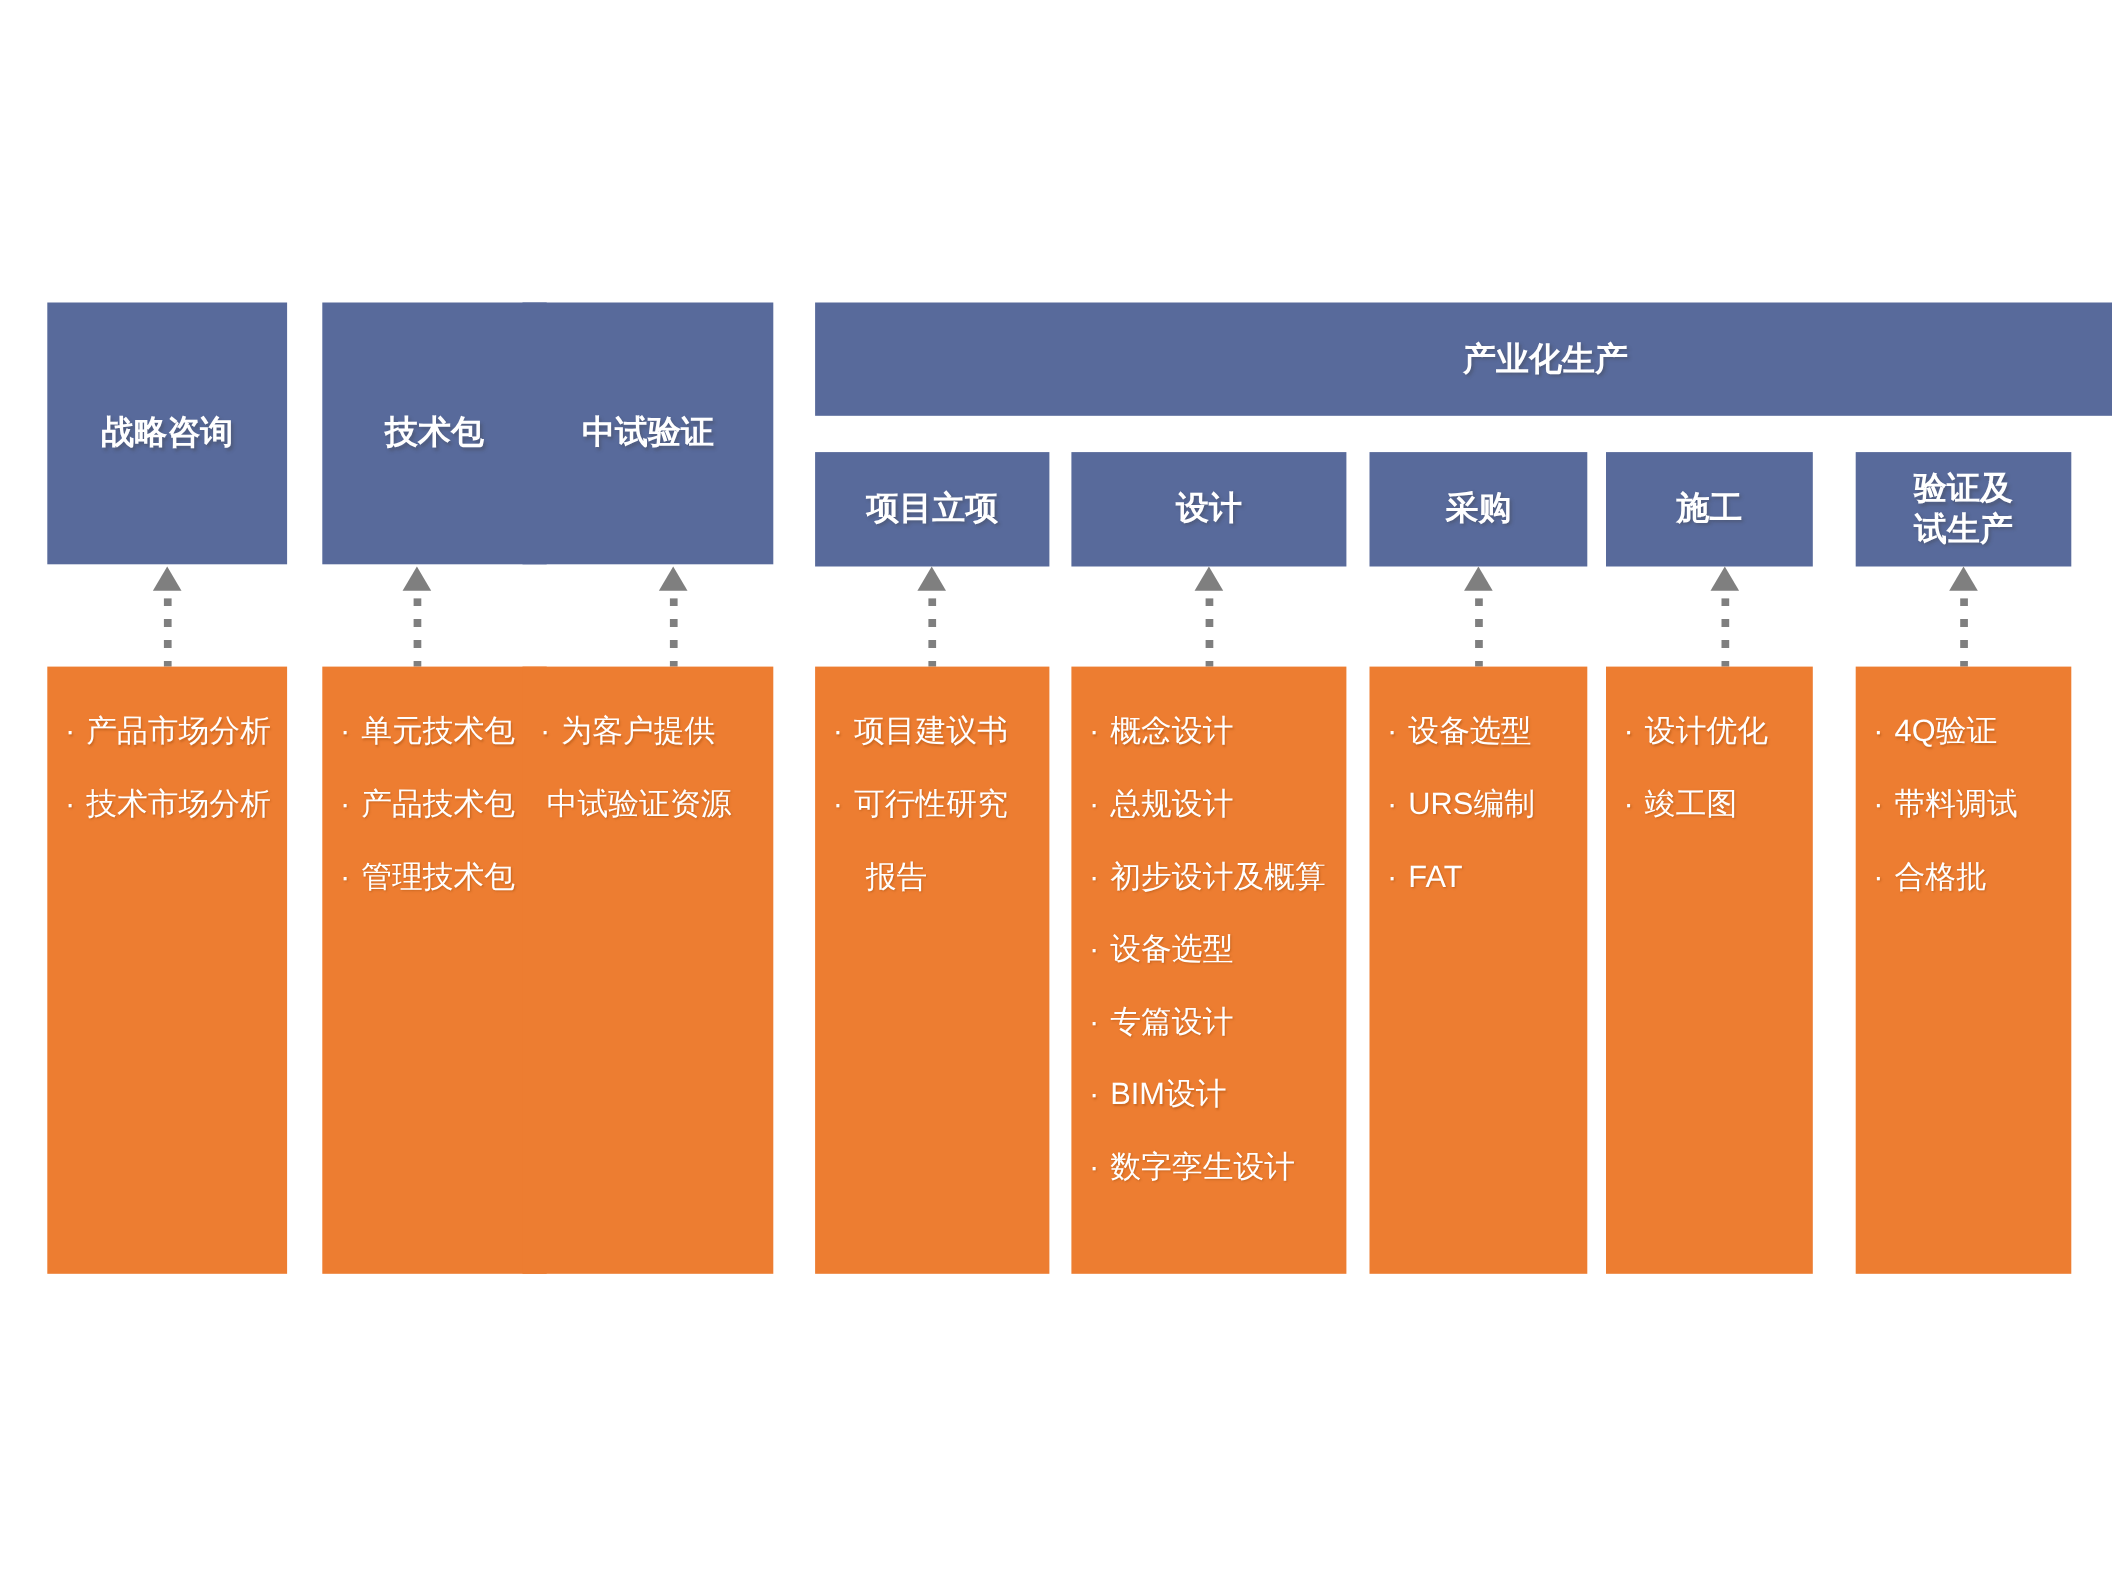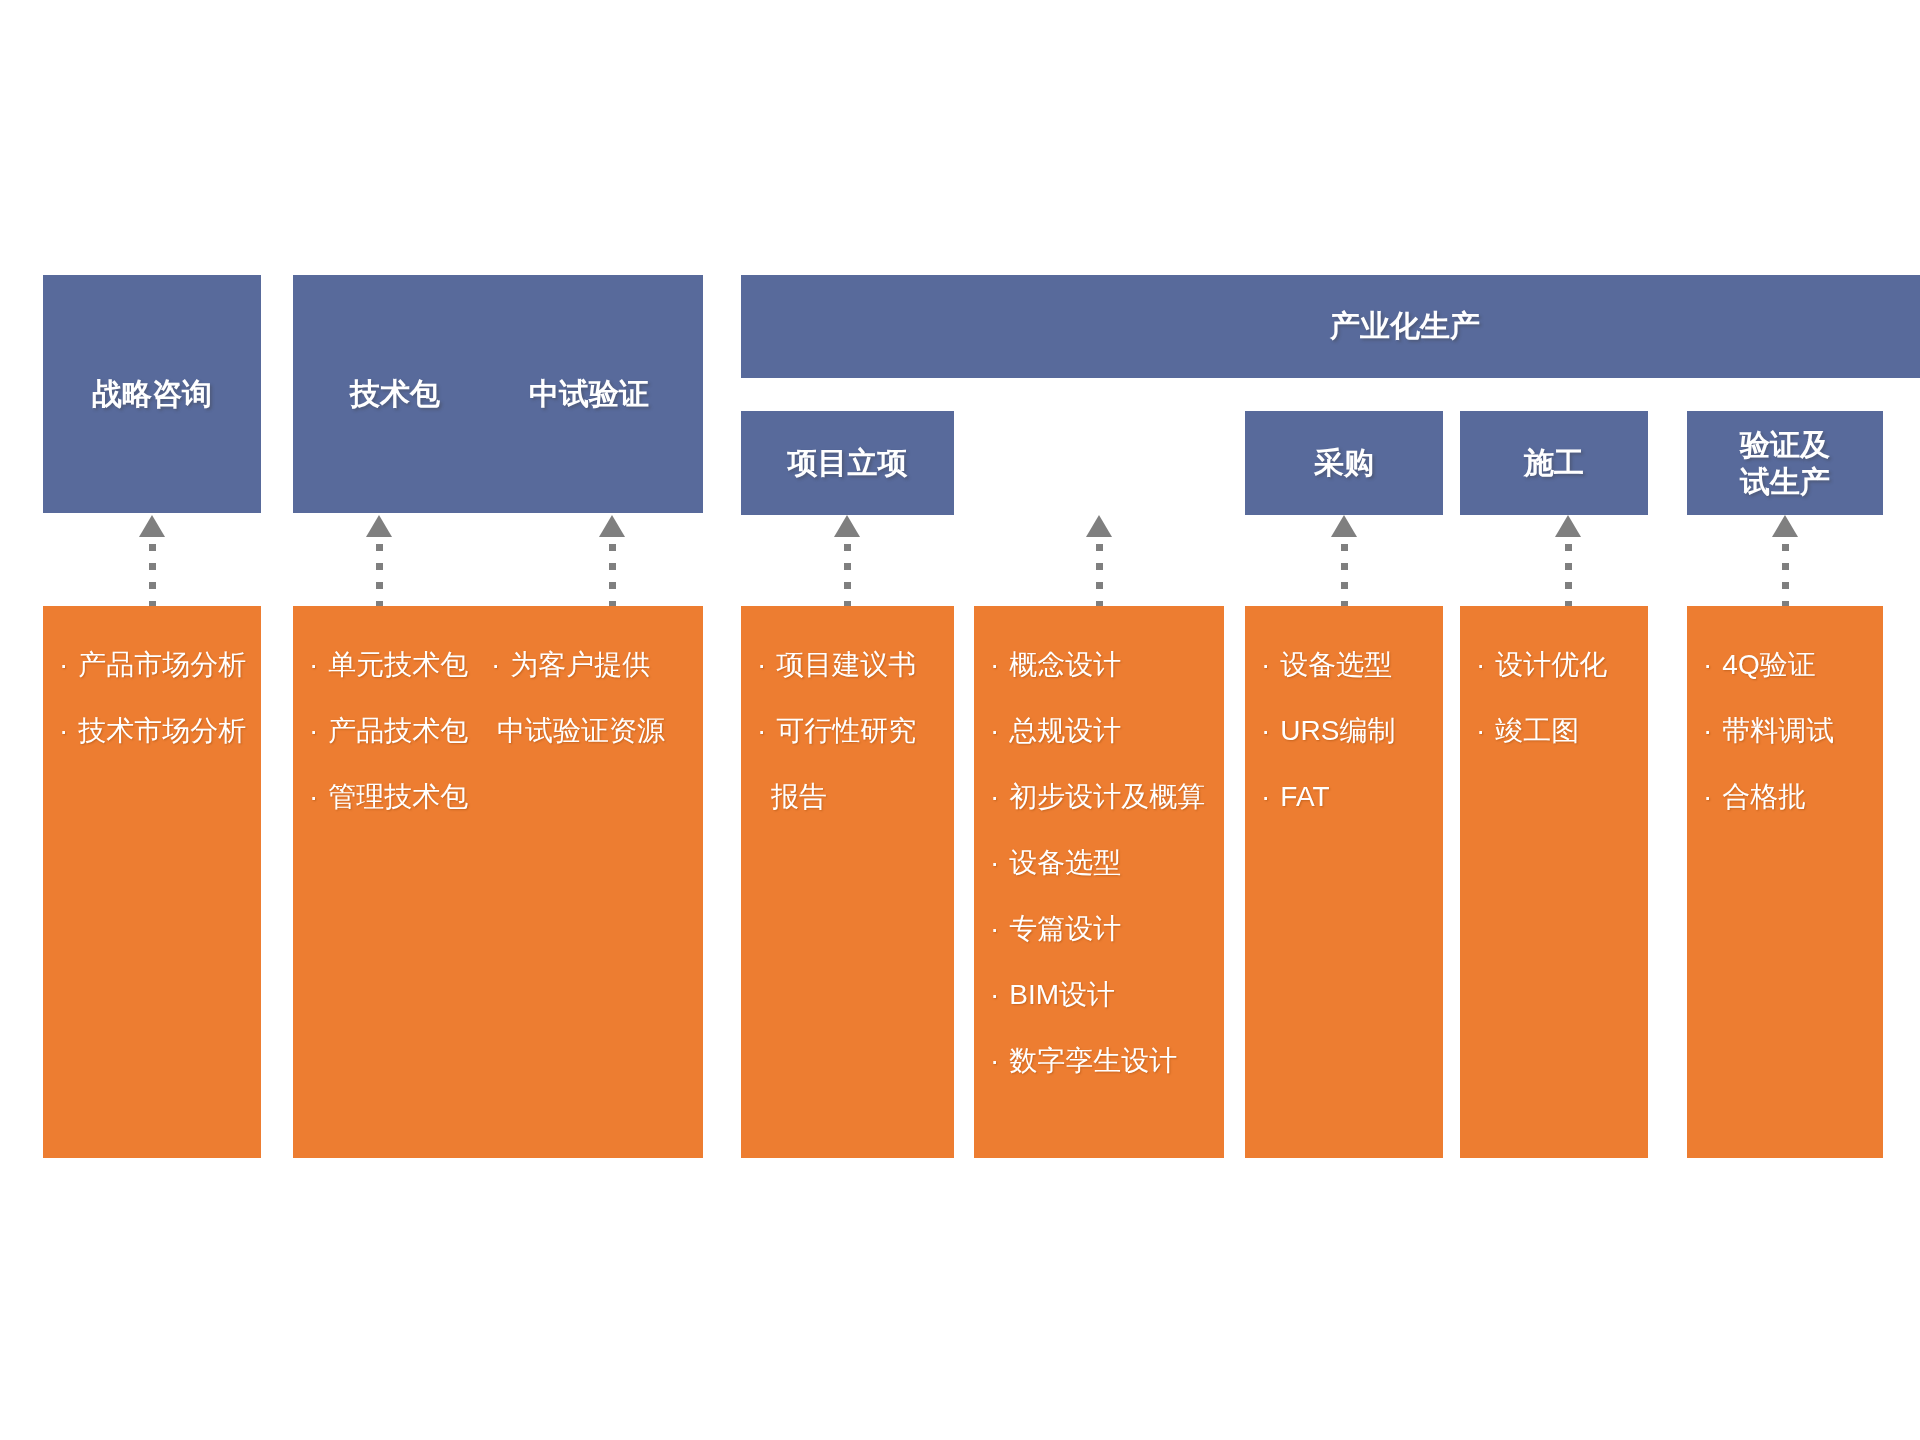--- a/index.html
+++ b/index.html
@@ -56,21 +56,21 @@
 
   .panel{
     position:absolute;top:606px;height:552px;background:var(--orange);
     color:var(--txt);font-size:28px;
     padding:26px 12px 0 16px;box-sizing:border-box;
     text-shadow:1px 1px 2px rgba(150,70,10,0.45);
   }
   .line{height:66px;display:flex;align-items:center;white-space:nowrap;}
   .line .bullet{margin-right:10px;}
   .line.cont{margin-left:6px;}
-  .line.cont-indent{margin-left:14px;}
+  .line.cont-indent{margin-left:30px;}
 </style>
 </head>
 <body>
 
 <div class="canvas">
 
   <div class="box primary c1">
     <span class="hdr">战略咨询</span>
   </div>
   <div class="box primary c2">
@@ -80,20 +80,23 @@
     <span class="hdr">中试验证</span>
   </div>
 
   <div class="banner">
     <span class="hdr">产业化生产</span>
   </div>
 
   <div class="box sub c4">
     <span class="hdr">项目立项</span>
   </div>
+  <div class="box sub c5">
+    <span class="hdr">设计</span>
+  </div>
   <div class="box sub c6">
     <span class="hdr">采购</span>
   </div>
   <div class="box sub c7">
     <span class="hdr">施工</span>
   </div>
   <div class="box sub c8">
     <span class="hdr">验证及
 试生产</span>
   </div>

